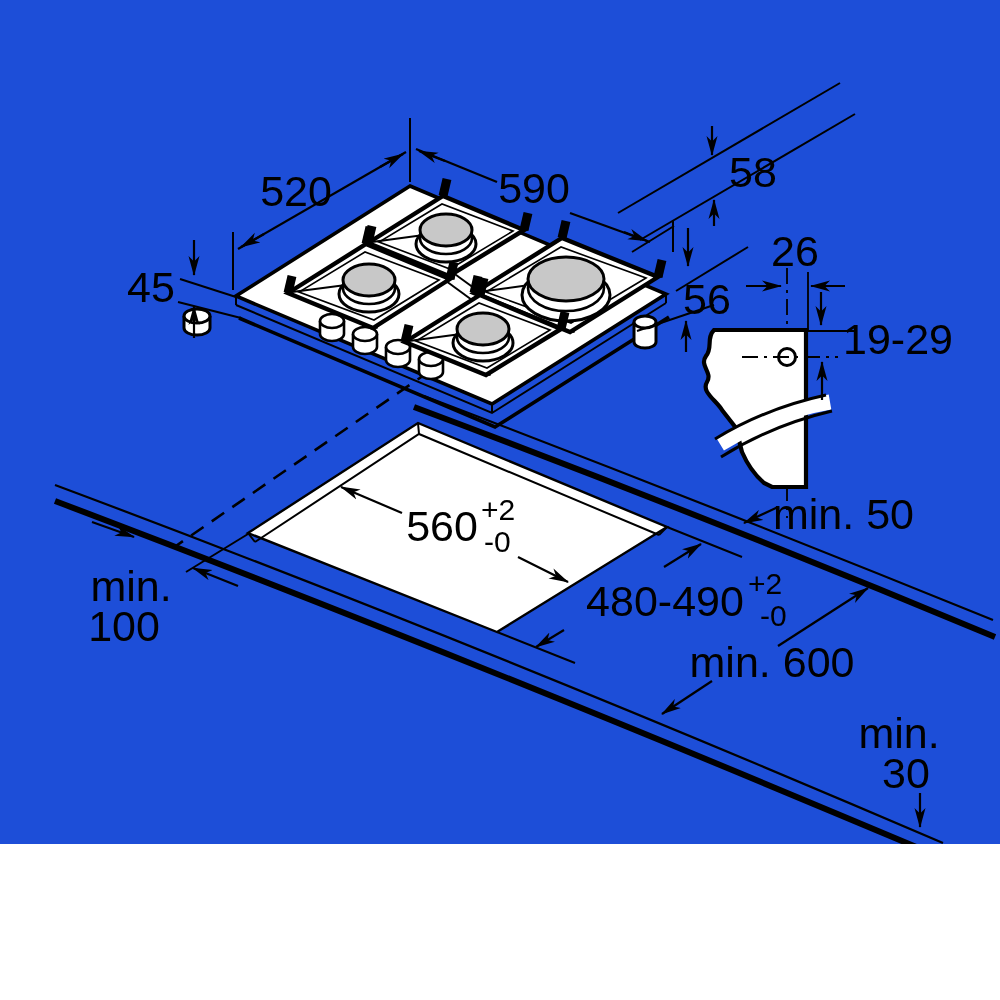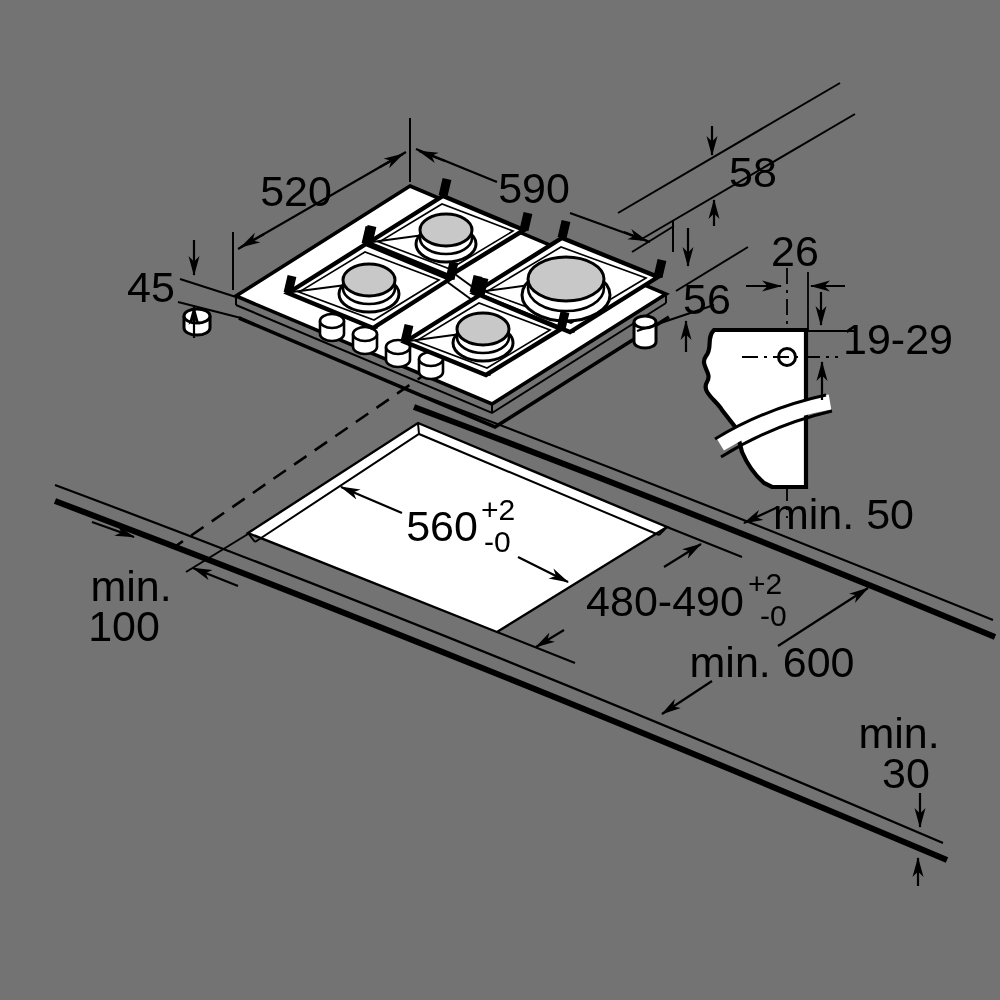--- a/index.html
+++ b/index.html
@@ -1,16 +1,16 @@
 <!DOCTYPE html>
 <html><head>
 <meta charset="utf-8">
 <style>
   html,body{margin:0;padding:0;background:#ffffff;}
-  .canvas{position:relative;width:1000px;height:1000px;background:#737373;overflow:hidden;text-align:right;}
+  .canvas{position:relative;width:1000px;height:844px;background:#1d4ed8;overflow:hidden;text-align:right;}
   svg{display:block;}
   text{font-family:"Liberation Sans","DejaVu Sans",sans-serif;fill:#000;}
   .d42{font-size:43px;}
   .d30{font-size:30px;}
   .ln{stroke:#000;fill:none;}
 </style>
 </head>
 <body>
 
 <div class="canvas">

